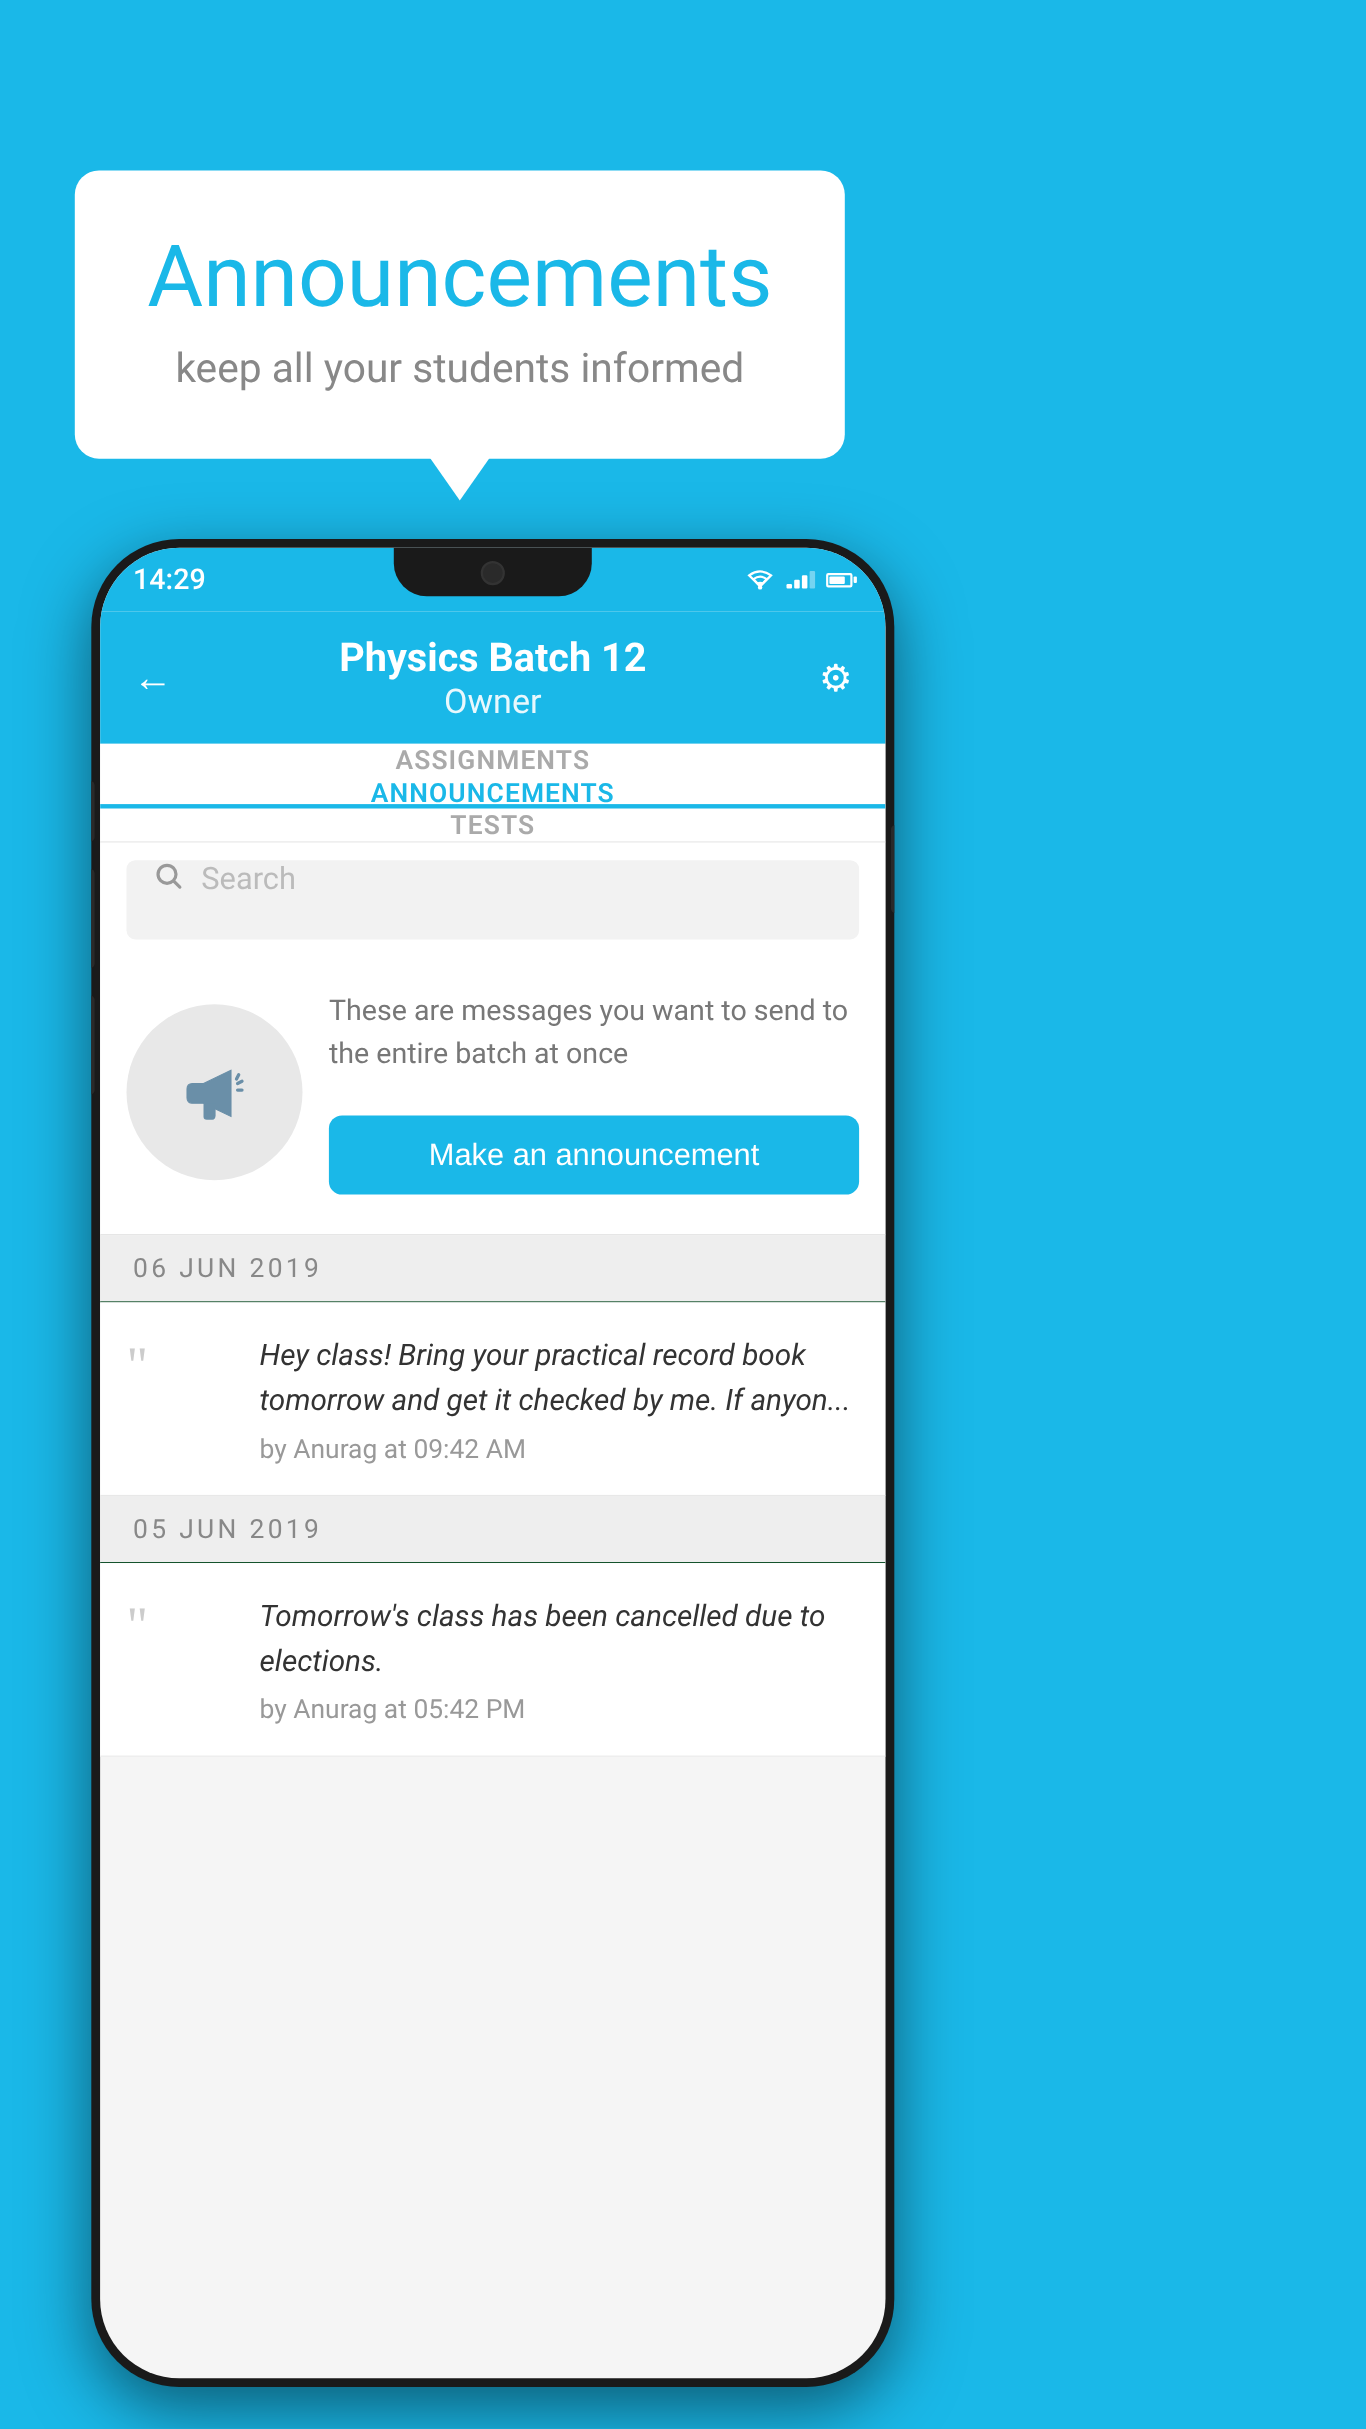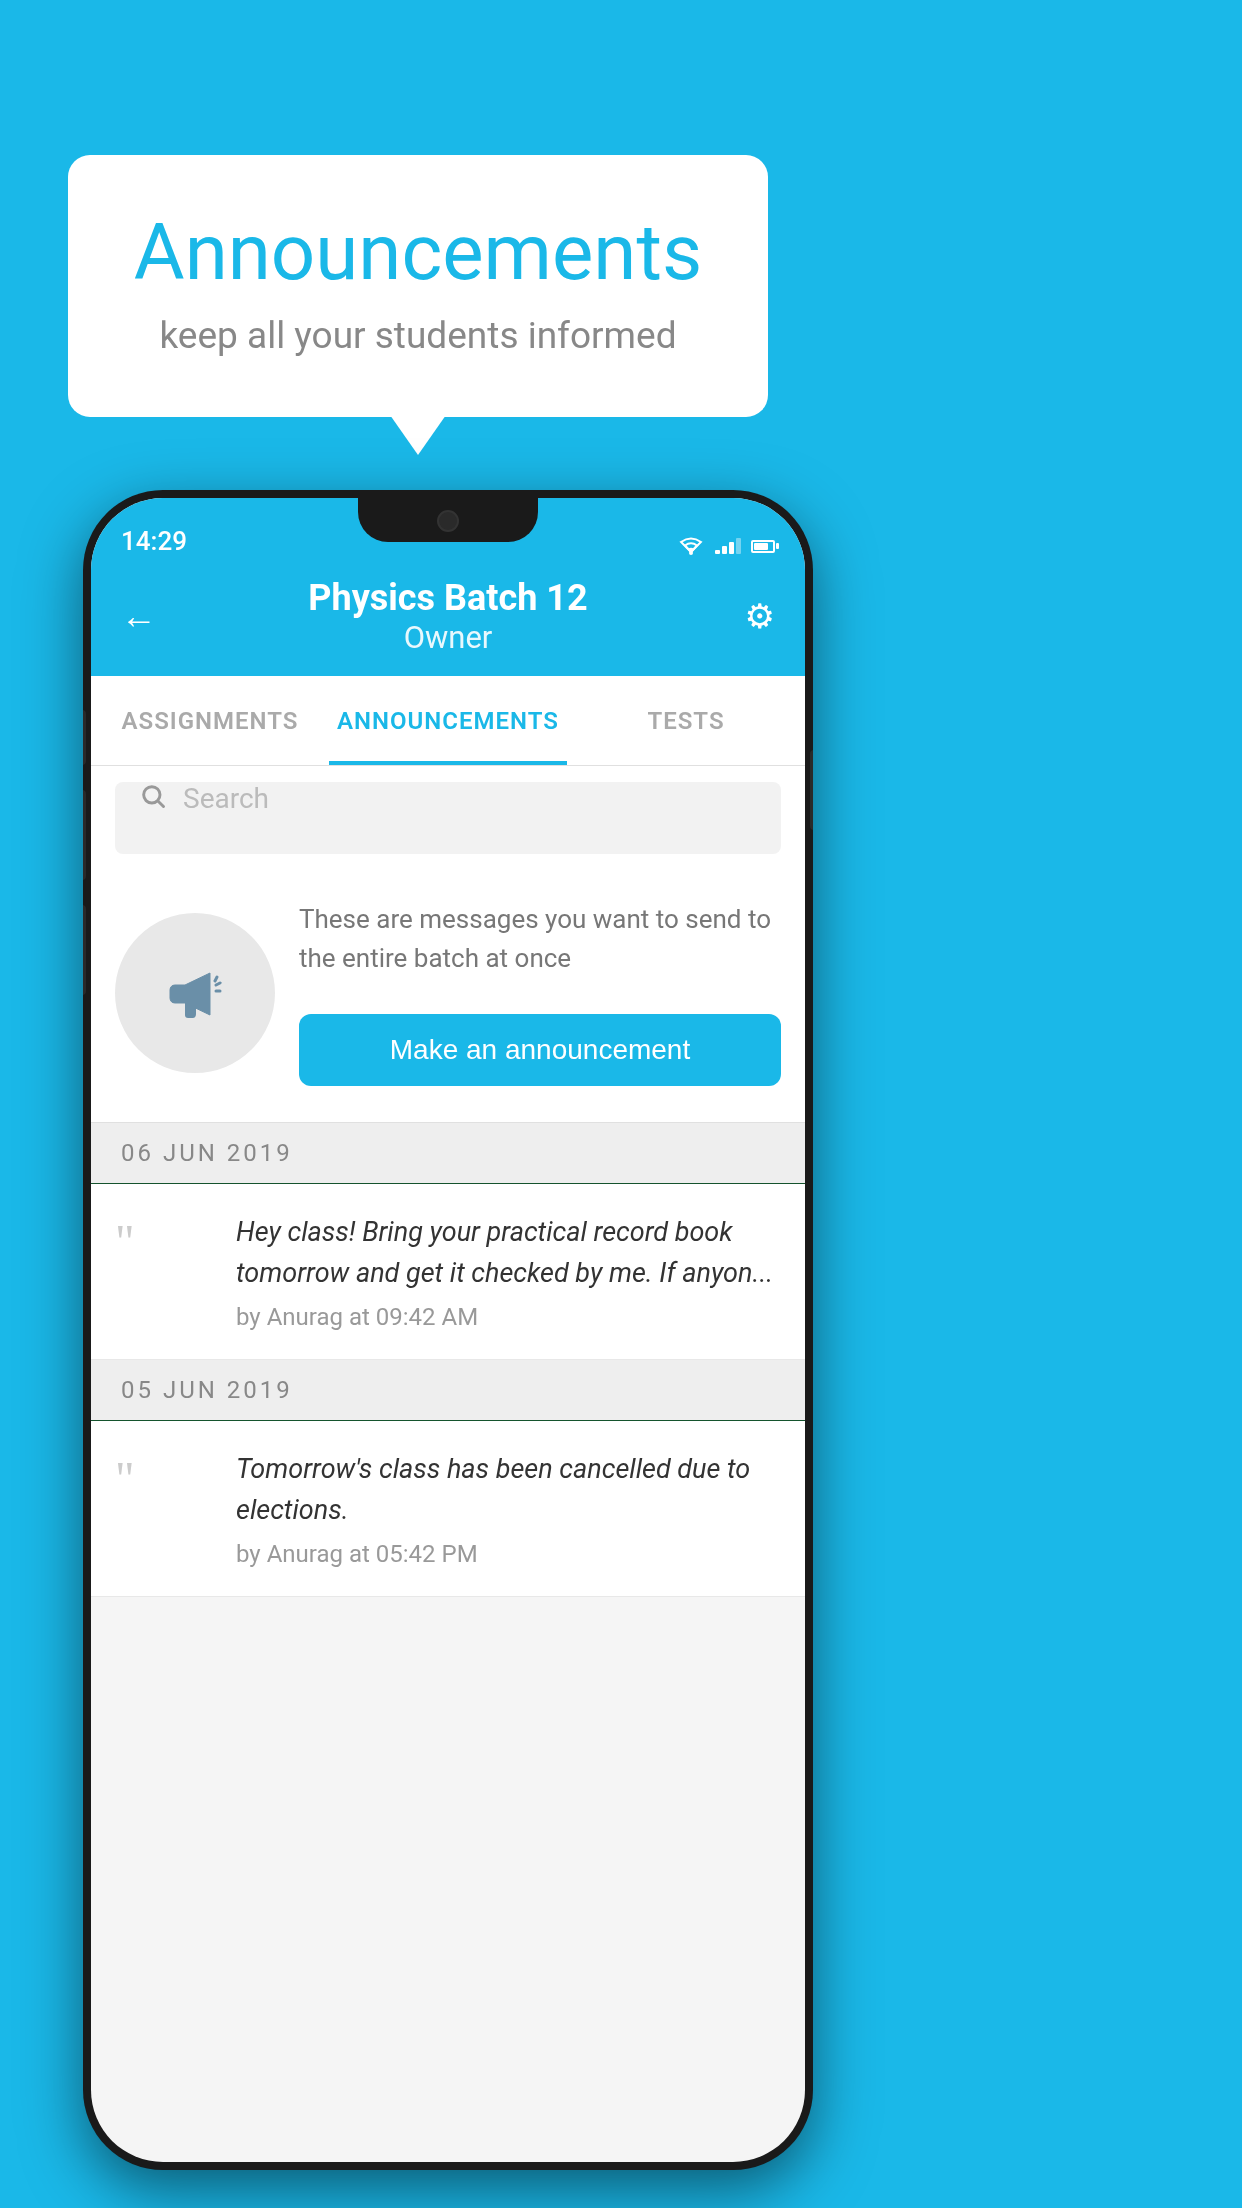--- a/index.html
+++ b/index.html
@@ -98,21 +98,21 @@
       background: #f5f5f5;
       border-radius: 72px;
       overflow: hidden;
     }
 
     
     .status-bar {
       background: #1ab8e8;
       height: 58px;
       display: flex;
-      align-items: flex-end;
+      align-items: center;
       padding: 0 30px;
       justify-content: space-between;
     }
     .status-time {
       color: white;
       font-size: 26px;
       font-weight: 500;
     }
     .status-icons {
       display: flex;
@@ -156,20 +156,21 @@
       text-align: right;
     }
 
     
     .tabs-bar {
       background: white;
       height: 90px;
       display: flex;
       align-items: stretch;
       border-bottom: 1px solid #e0e0e0;
+      flex-direction: column;
     }
     .tab-item {
       flex: 1;
       display: flex;
       align-items: center;
       justify-content: center;
       font-size: 24px;
       font-weight: 600;
       color: #aaa;
       letter-spacing: 1px;

